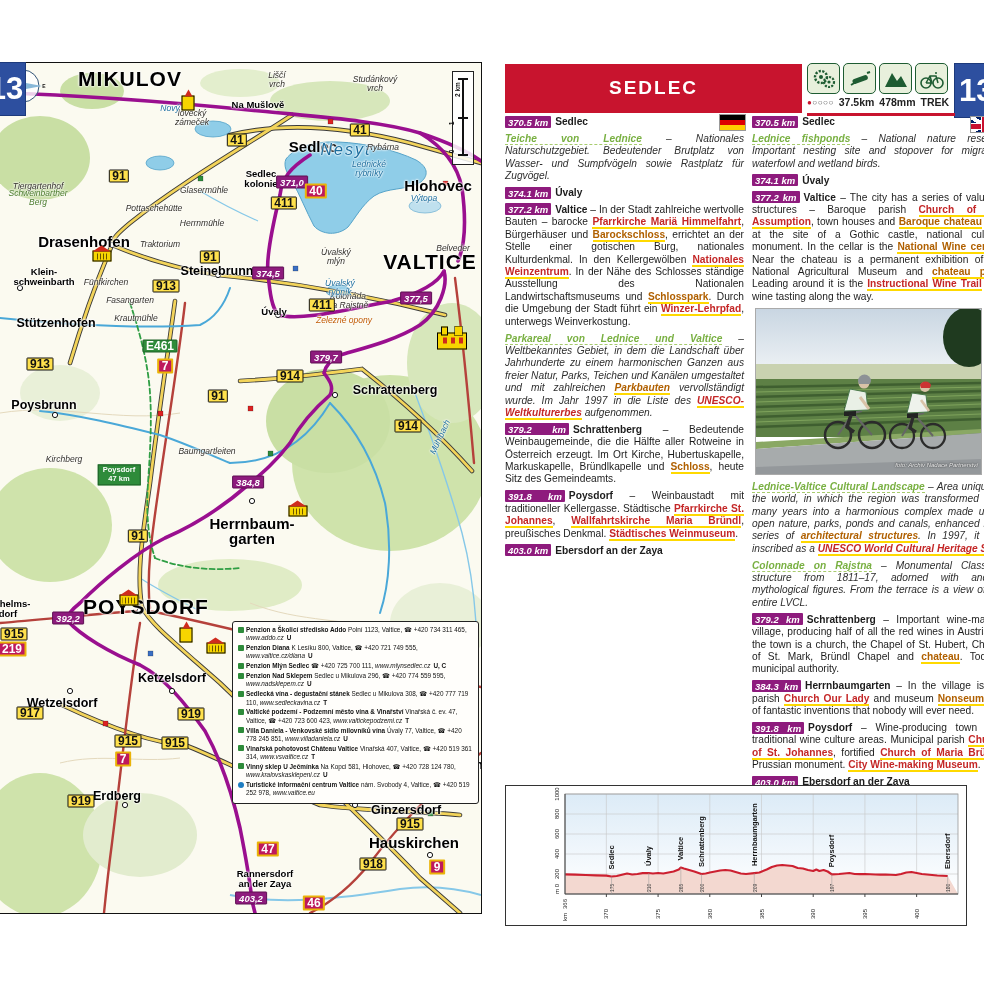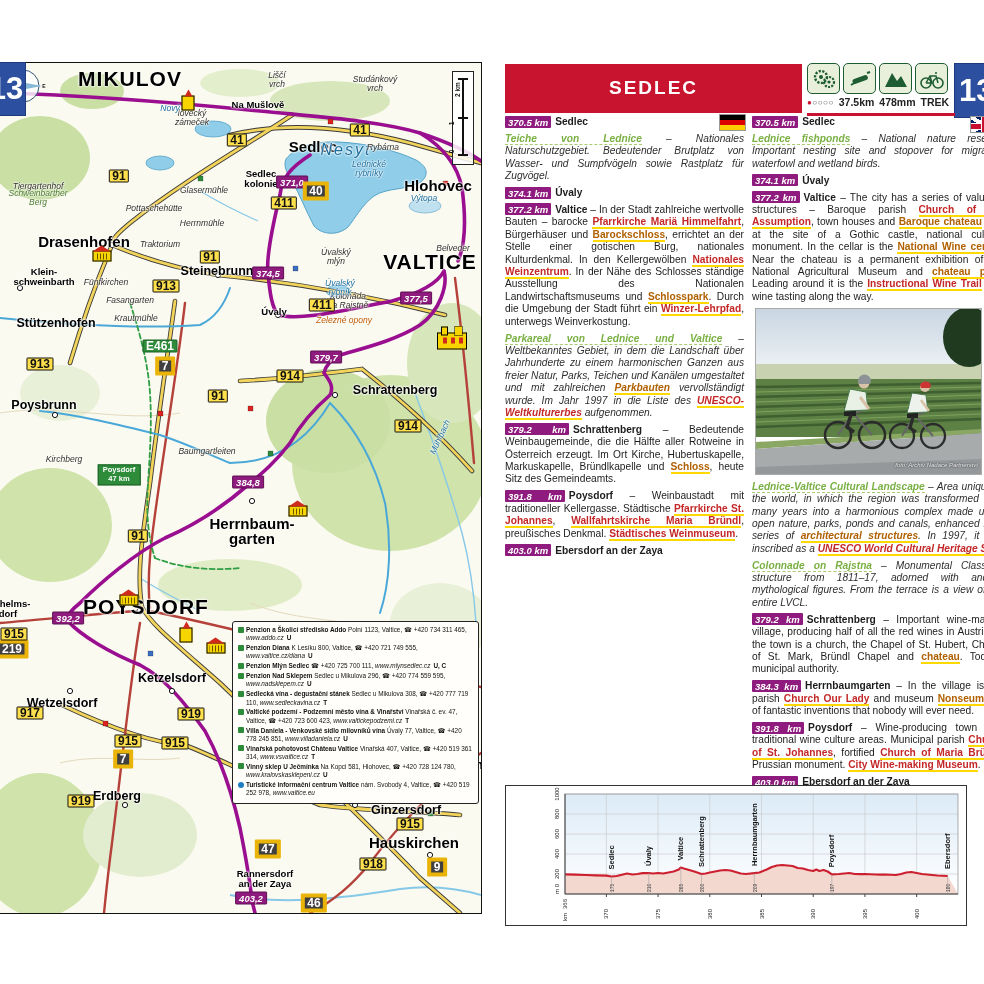--- a/index.html
+++ b/index.html
@@ -24,21 +24,21 @@
   .locS{font-style:italic;font-size:8.5px;color:#33302a;}
   .locW{font-style:italic;font-size:8.5px;color:#1c6e9e;}
   .locWL{font-style:italic;font-size:16px;color:#1c6e9e;letter-spacing:2px;}
   .locO{font-style:italic;font-size:8.5px;color:#c05a00;}
   .locG{font-style:italic;font-size:8.5px;color:#4a7a2a;}
   .kmm{position:absolute;transform:translate(-50%,-50%);background:#8e1b7d;color:#fff;
        font-weight:bold;font-style:italic;font-size:9.5px;padding:0 3px;border:1px solid #5e0f52;border-radius:1px;}
   .rb{position:absolute;transform:translate(-50%,-50%);font-weight:bold;font-size:12px;padding:0 2.5px;
       border-radius:1px;line-height:11px;}
   .rb-y{background:#ffe14d;color:#111;border:1px solid #111;}
-  .rb-b{background:#404040;color:#fff;border:4px solid #eab308;}
+  .rb-b{background:#be185d;color:#fff;border:2px solid #eab308;}
   .rb-g{background:#2e8b3a;color:#fff;border:1px solid #1d6127;}
   .gsign{position:absolute;transform:translate(-50%,-50%);background:#2e8b3a;color:#fff;font-weight:bold;
          font-size:7.5px;text-align:center;line-height:1.15;padding:1px 4px;border:1px solid #1d6127;white-space:pre-line;}
   .bld{position:absolute;transform:translate(-50%,-50%);width:17px;height:9px;background:#f7d500;
        border:1px solid #000;}
   .bld:before{content:"";position:absolute;left:-1px;top:-6px;width:0;height:0;
        border-left:9px solid transparent;border-right:9px solid transparent;border-bottom:6px solid #cf2b1d;}
   .bld:after{content:"";position:absolute;left:2px;top:2px;right:2px;bottom:1px;
        background:repeating-linear-gradient(90deg,transparent 0 2px,#6b5500 2px 3px);}
   .church{position:absolute;transform:translate(-50%,-50%);width:11px;height:13px;background:#f7d500;border:1px solid #000;}

